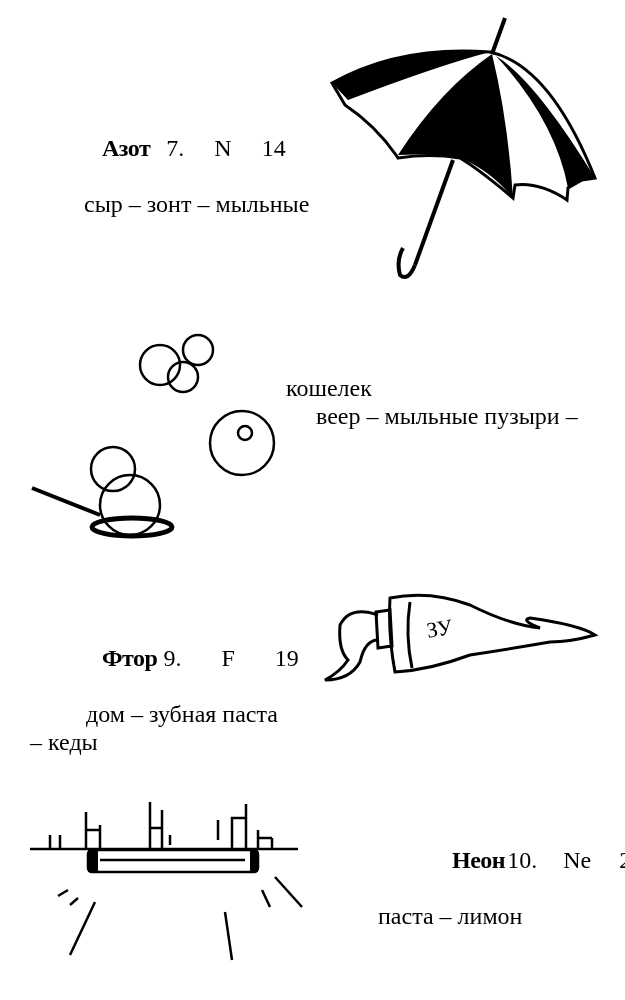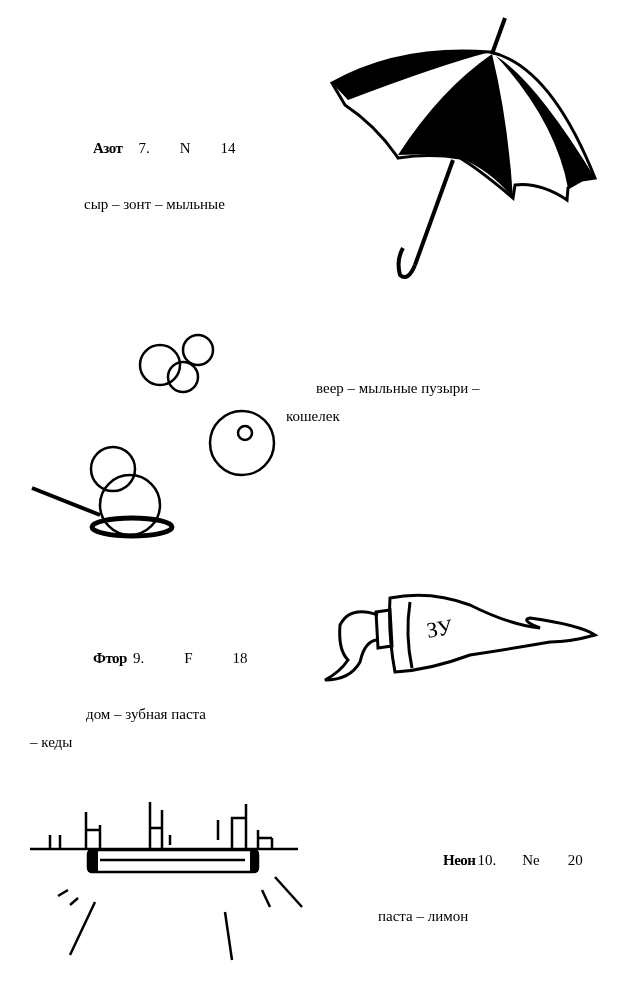--- a/index.html
+++ b/index.html
@@ -1,18 +1,18 @@
 <!DOCTYPE html>
 <html><head>
   <meta charset="utf-8">
   <style>
     html, body { margin:0; padding:0; background:#ffffff; }
     body { width:625px; height:1000px; position:relative; overflow:hidden;
            font-family:"Liberation Serif","DejaVu Serif",serif; color:#000; }
-    .block { position:absolute; font-size:15px; line-height:28px; }
+    .block { position:absolute; font-size:24px; line-height:28px; }
     .head { white-space:pre; }
     .name { font-weight:bold; letter-spacing:-0.5px; }
     .line { white-space:nowrap; }
     svg { position:absolute; overflow:visible; }
   </style>
 </head>
 <body>
 
 <div class="block" style="left:78px; top:106px;">
   <div class="head">
@@ -32,41 +32,41 @@
   <path d="M176 46 Q215 70 275 168 L262 170 L248 178 Q235 110 176 46 Z" fill="#000"></path>
 
   <line x1="172" y1="44" x2="185" y2="8" stroke="#000" stroke-width="4"></line>
 
   <line x1="133" y1="150" x2="95" y2="255" stroke="#000" stroke-width="4"></line>
 
   <path d="M95 255 Q88 272 80 265 Q76 250 83 238" fill="none" stroke="#000" stroke-width="4"></path>
 </svg>
 
 <div class="block" style="left:286px; top:374px;">
+  <div class="line">кошелек</div>
   <div class="line" style="padding-left:30px">веер – мыльные пузыри –</div>
-  <div class="line">кошелек</div>
 </div>
 
 <svg style="left:20px; top:320px;" width="270" height="220" viewBox="0 0 270 220">
   <g fill="none" stroke="#000" stroke-width="2.5">
     <circle cx="140" cy="45" r="20"></circle>
     <circle cx="163" cy="57" r="15"></circle>
     <circle cx="178" cy="30" r="15"></circle>
     <circle cx="222" cy="123" r="32"></circle>
     <circle cx="225" cy="113" r="7"></circle>
     <circle cx="93" cy="149" r="22"></circle>
     <circle cx="110" cy="185" r="30"></circle>
   </g>
   <line x1="12" y1="168" x2="80" y2="195" stroke="#000" stroke-width="4"></line>
   <ellipse cx="112" cy="207" rx="40" ry="9" fill="none" stroke="#000" stroke-width="5"></ellipse>
 </svg>
 
 <div class="block" style="left:30px; top:616px;">
   <div class="head" style="padding-left:48px">
-    <span class="name">Фтор</span><span style="display:inline-block;width:6px"></span><span>9.</span><span style="display:inline-block;width:40px"></span><span>F</span><span style="display:inline-block;width:40px"></span><span>18</span>
+    <span class="name">Фтор</span><span style="display:inline-block;width:6px"></span><span>9.</span><span style="display:inline-block;width:40px"></span><span>F</span><span style="display:inline-block;width:40px"></span><span>19</span>
   </div>
   <div class="line" style="padding-left:56px">дом – зубная паста</div>
   <div class="line">– кеды</div>
 </div>
 
 <svg style="left:310px; top:580px;" width="300" height="120" viewBox="0 0 300 120">
   <g fill="none" stroke="#000" stroke-width="3">
 
     <path d="M68 35 Q40 25 30 45 Q28 70 38 80 Q30 92 15 100 Q40 100 50 82 Q55 60 68 60"></path>
 

